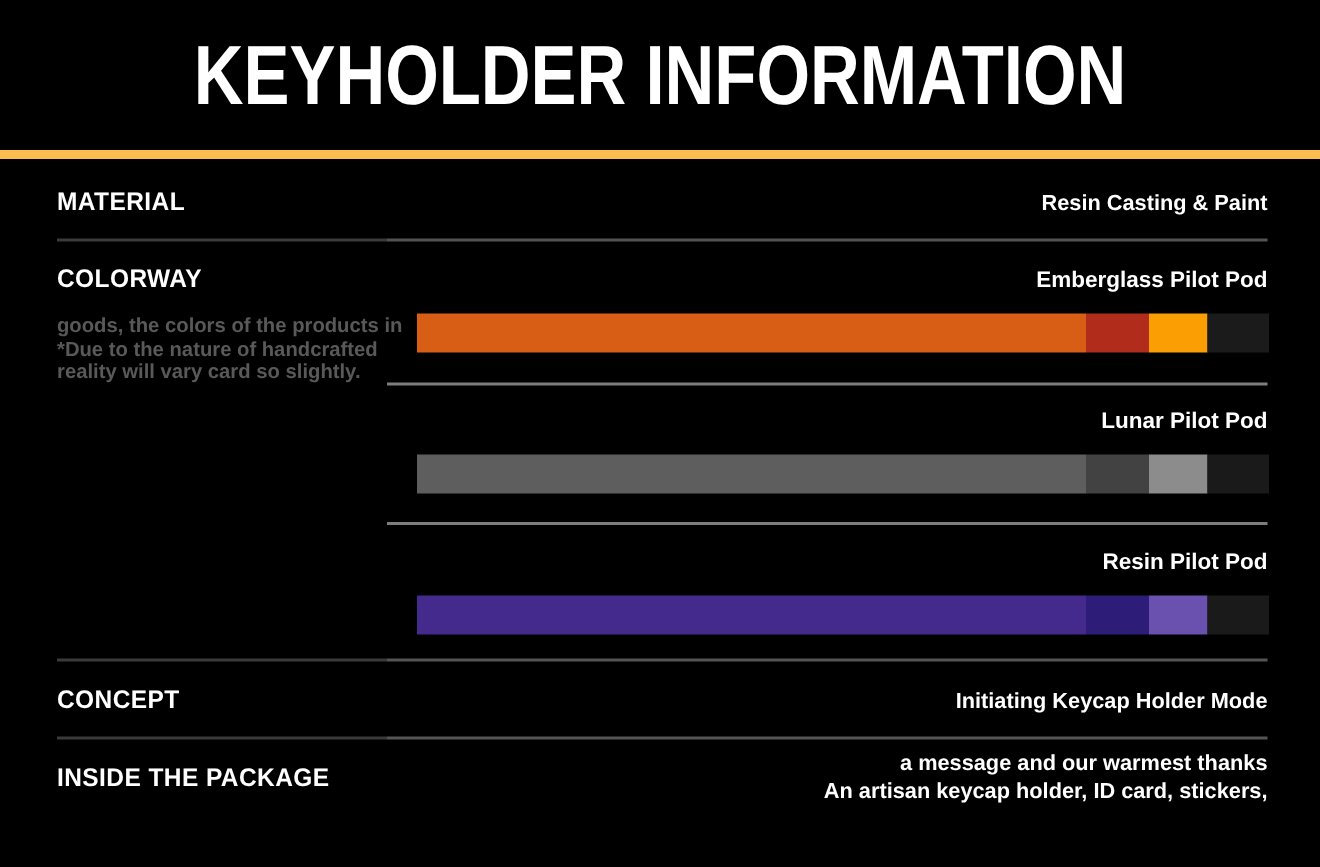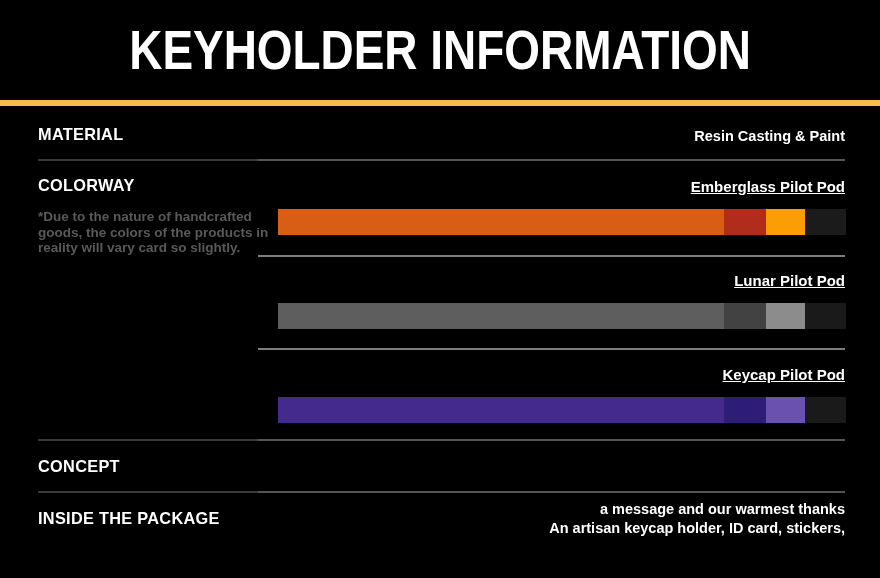--- a/index.html
+++ b/index.html
@@ -65,21 +65,21 @@
 
   
   .disclaimer {
     position: absolute; left: 38px; top: 209px;
     color: #595959; font-size: 13.5px; font-weight: 700;
     line-height: 15.5px;
   }
   .swatch-name {
     position: absolute; right: 35px;
     font-size: 15px; font-weight: 800;
-    line-height: 18px; text-align: center; white-space: nowrap; text-decoration: underline;
+    line-height: 18px; text-align: center; white-space: nowrap;
   }
   .swatch-bar {
     position: absolute; left: 278px; width: 568px; height: 26px;
     display: flex;
   }
   .swatch-bar .seg { height: 100%; }
 
   
   .t-material-label { top: 126px; }
   .t-material-value { top: 127px; }
@@ -112,22 +112,22 @@
 
   <div class="row-label t-material-label">MATERIAL</div>
   <div class="row-value t-material-value">Resin Casting &amp; Paint</div>
   <div class="divider-full t-div1">
       <span class="dl"></span>
       <span class="dr"></span>
     </div>
 
   <div class="row-label t-colorway-label">COLORWAY</div>
   <div class="disclaimer">
+    <div>goods, the colors of the products in</div>
     <div>*Due to the nature of handcrafted</div>
-    <div>goods, the colors of the products in</div>
     <div>reality will vary card so slightly.</div>
   </div>
 
   <div class="swatch-name t-sw0-name">Emberglass Pilot Pod</div>
   <div class="swatch-bar t-sw0-bar">
       <div class="seg" style="background: rgb(216, 94, 22); width: 78.6%;"></div>
       <div class="seg" style="background: rgb(177, 44, 27); width: 7.3%;"></div>
       <div class="seg" style="background: rgb(251, 158, 3); width: 6.9%;"></div>
       <div class="seg" style="background: rgb(27, 27, 27); width: 7.2%;"></div>
     </div>
@@ -135,34 +135,35 @@
 
   <div class="swatch-name t-sw1-name">Lunar Pilot Pod</div>
   <div class="swatch-bar t-sw1-bar">
       <div class="seg" style="background: rgb(94, 94, 94); width: 78.6%;"></div>
       <div class="seg" style="background: rgb(66, 66, 66); width: 7.3%;"></div>
       <div class="seg" style="background: rgb(140, 140, 140); width: 6.9%;"></div>
       <div class="seg" style="background: rgb(26, 26, 26); width: 7.2%;"></div>
     </div>
   <div class="divider-inner t-div-sw1"></div>
 
-  <div class="swatch-name t-sw2-name">Keycap Pilot Pod</div>
+  <div class="swatch-name t-sw2-name">Resin Pilot Pod</div>
   <div class="swatch-bar t-sw2-bar">
       <div class="seg" style="background: rgb(69, 42, 142); width: 78.6%;"></div>
       <div class="seg" style="background: rgb(46, 29, 120); width: 7.3%;"></div>
       <div class="seg" style="background: rgb(107, 81, 175); width: 6.9%;"></div>
       <div class="seg" style="background: rgb(26, 26, 26); width: 7.2%;"></div>
     </div>
 
   <div class="divider-full t-div2">
       <span class="dl"></span>
       <span class="dr"></span>
     </div>
 
   <div class="row-label t-concept-label">CONCEPT</div>
+  <div class="row-value t-concept-value">Initiating Keycap Holder Mode</div>
   <div class="divider-full t-div3">
       <span class="dl"></span>
       <span class="dr"></span>
     </div>
 
   <div class="row-label t-package-label">INSIDE THE PACKAGE</div>
   <div class="row-value-multi t-package-value">
     <div>a message and our warmest thanks</div>
     <div>An artisan keycap holder, ID card, stickers,</div>
   </div>

